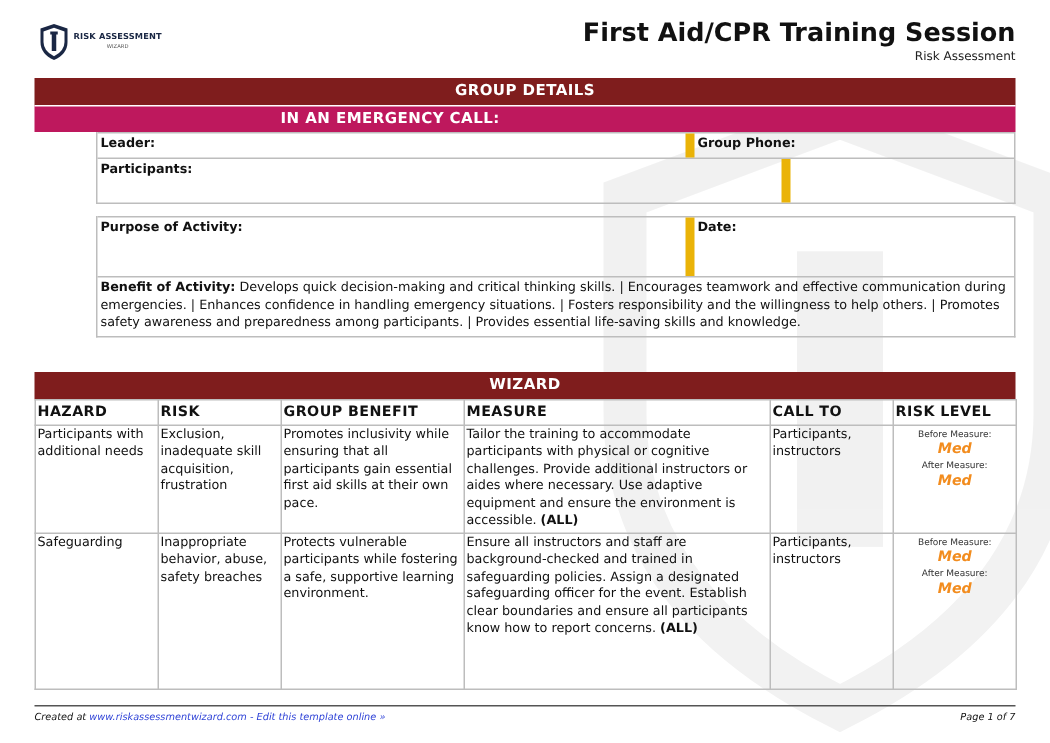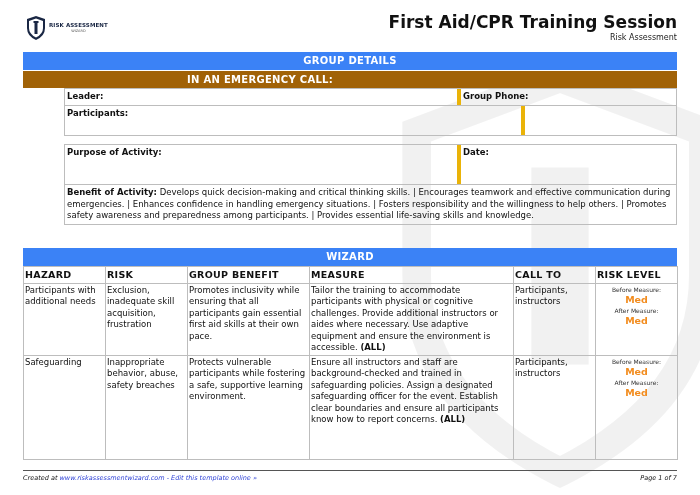--- a/index.html
+++ b/index.html
@@ -14,36 +14,36 @@
     .header { position: absolute; left: 23px; top: 12px; width: 654px; height: 36px; }
     .logo { position: absolute; left: 2px; top: 3px; display: flex; align-items: center; }
     .logo svg { width: 22px; height: 26px; }
     .logo-text { margin-left: 2px; line-height: 1; }
     .logo-t1 { font-size: 5.5px; font-weight: bold; color: #1a2744; letter-spacing: 0.1px; }
     .logo-t2 { font-size: 3.5px; color: #555; text-align: center; margin-top: 1px; }
     .title { position: absolute; right: 0; top: 0; font-size: 17px; font-weight: bold; color: #111; white-space: nowrap; }
     .subtitle { position: absolute; right: 0; top: 21px; font-size: 8px; color: #222; }
 
     .sec { position: absolute; left: 23px; width: 654px; }
-    .bar-black { background: #3b82f6; color: #fff; font-weight: bold; font-size: 10px; text-align: center; height: 18px; line-height: 18px; letter-spacing: 0.3px; }
-    .bar-red { background: #a16207; color: #fff; font-weight: bold; font-size: 10px; height: 17px; line-height: 17px; padding-left: 164px; letter-spacing: 0.3px; border-top: 1px solid #fff; }
+    .bar-black { background: #7f1d1d; color: #fff; font-weight: bold; font-size: 10px; text-align: center; height: 18px; line-height: 18px; letter-spacing: 0.3px; }
+    .bar-red { background: #be185d; color: #fff; font-weight: bold; font-size: 10px; height: 17px; line-height: 17px; padding-left: 164px; letter-spacing: 0.3px; border-top: 1px solid #fff; }
     .grid { border: 1px solid #bdbdbd; border-top: none; box-sizing: border-box; margin-left: 41px; }
     .row { display: flex; border-top: 1px solid #bdbdbd; }
     .cell { box-sizing: border-box; font-size: 8.5px; padding: 2px 2px; }
-    .cell + .cell { border-left: 4px solid #eab308; }
+    .cell + .cell { border-left: 6px solid #eab308; }
     .lbl { font-weight: bold; }
 
     .benefit { font-size: 8.5px; line-height: 11.5px; padding: 2px 2px; }
 
     table.haz { border-collapse: collapse; width: 654px; table-layout: fixed; }
     table.haz th, table.haz td { border: 1px solid #bdbdbd; vertical-align: top; font-size: 8.5px; line-height: 11.5px; padding: 1px 1px; text-align: left; }
     table.haz th { font-weight: bold; font-size: 9.5px; padding: 2px 1px; letter-spacing: 0.3px; }
     .rl { text-align: center !important; }
     .rl-lbl { font-size: 6px; color: #333; line-height: 9px; }
-    .rl-val { font-size: 9.5px; font-weight: bold; color: #f28c1e; line-height: 12px; }
+    .rl-val { font-size: 9.5px; font-weight: bold; color: #f28c1e; line-height: 12px; font-style: italic; }
 
     .footer { position: absolute; left: 23px; top: 470px; width: 654px; border-top: 1px solid #555; padding-top: 3px; font-size: 6.5px; font-style: italic; display: flex; justify-content: space-between; }
     .footer a { color: #2b3fd6; text-decoration: none; }
   </style>
 </head>
 <body>
 
 <svg class="watermark" viewBox="0 0 100 120">
   <path d="M50 5 L90 20 L90 60 Q90 95 50 115 Q10 95 10 60 L10 20 Z" fill="none" stroke="#000" stroke-width="8"></path>
   <rect x="42" y="30" width="16" height="55" fill="#000"></rect>

